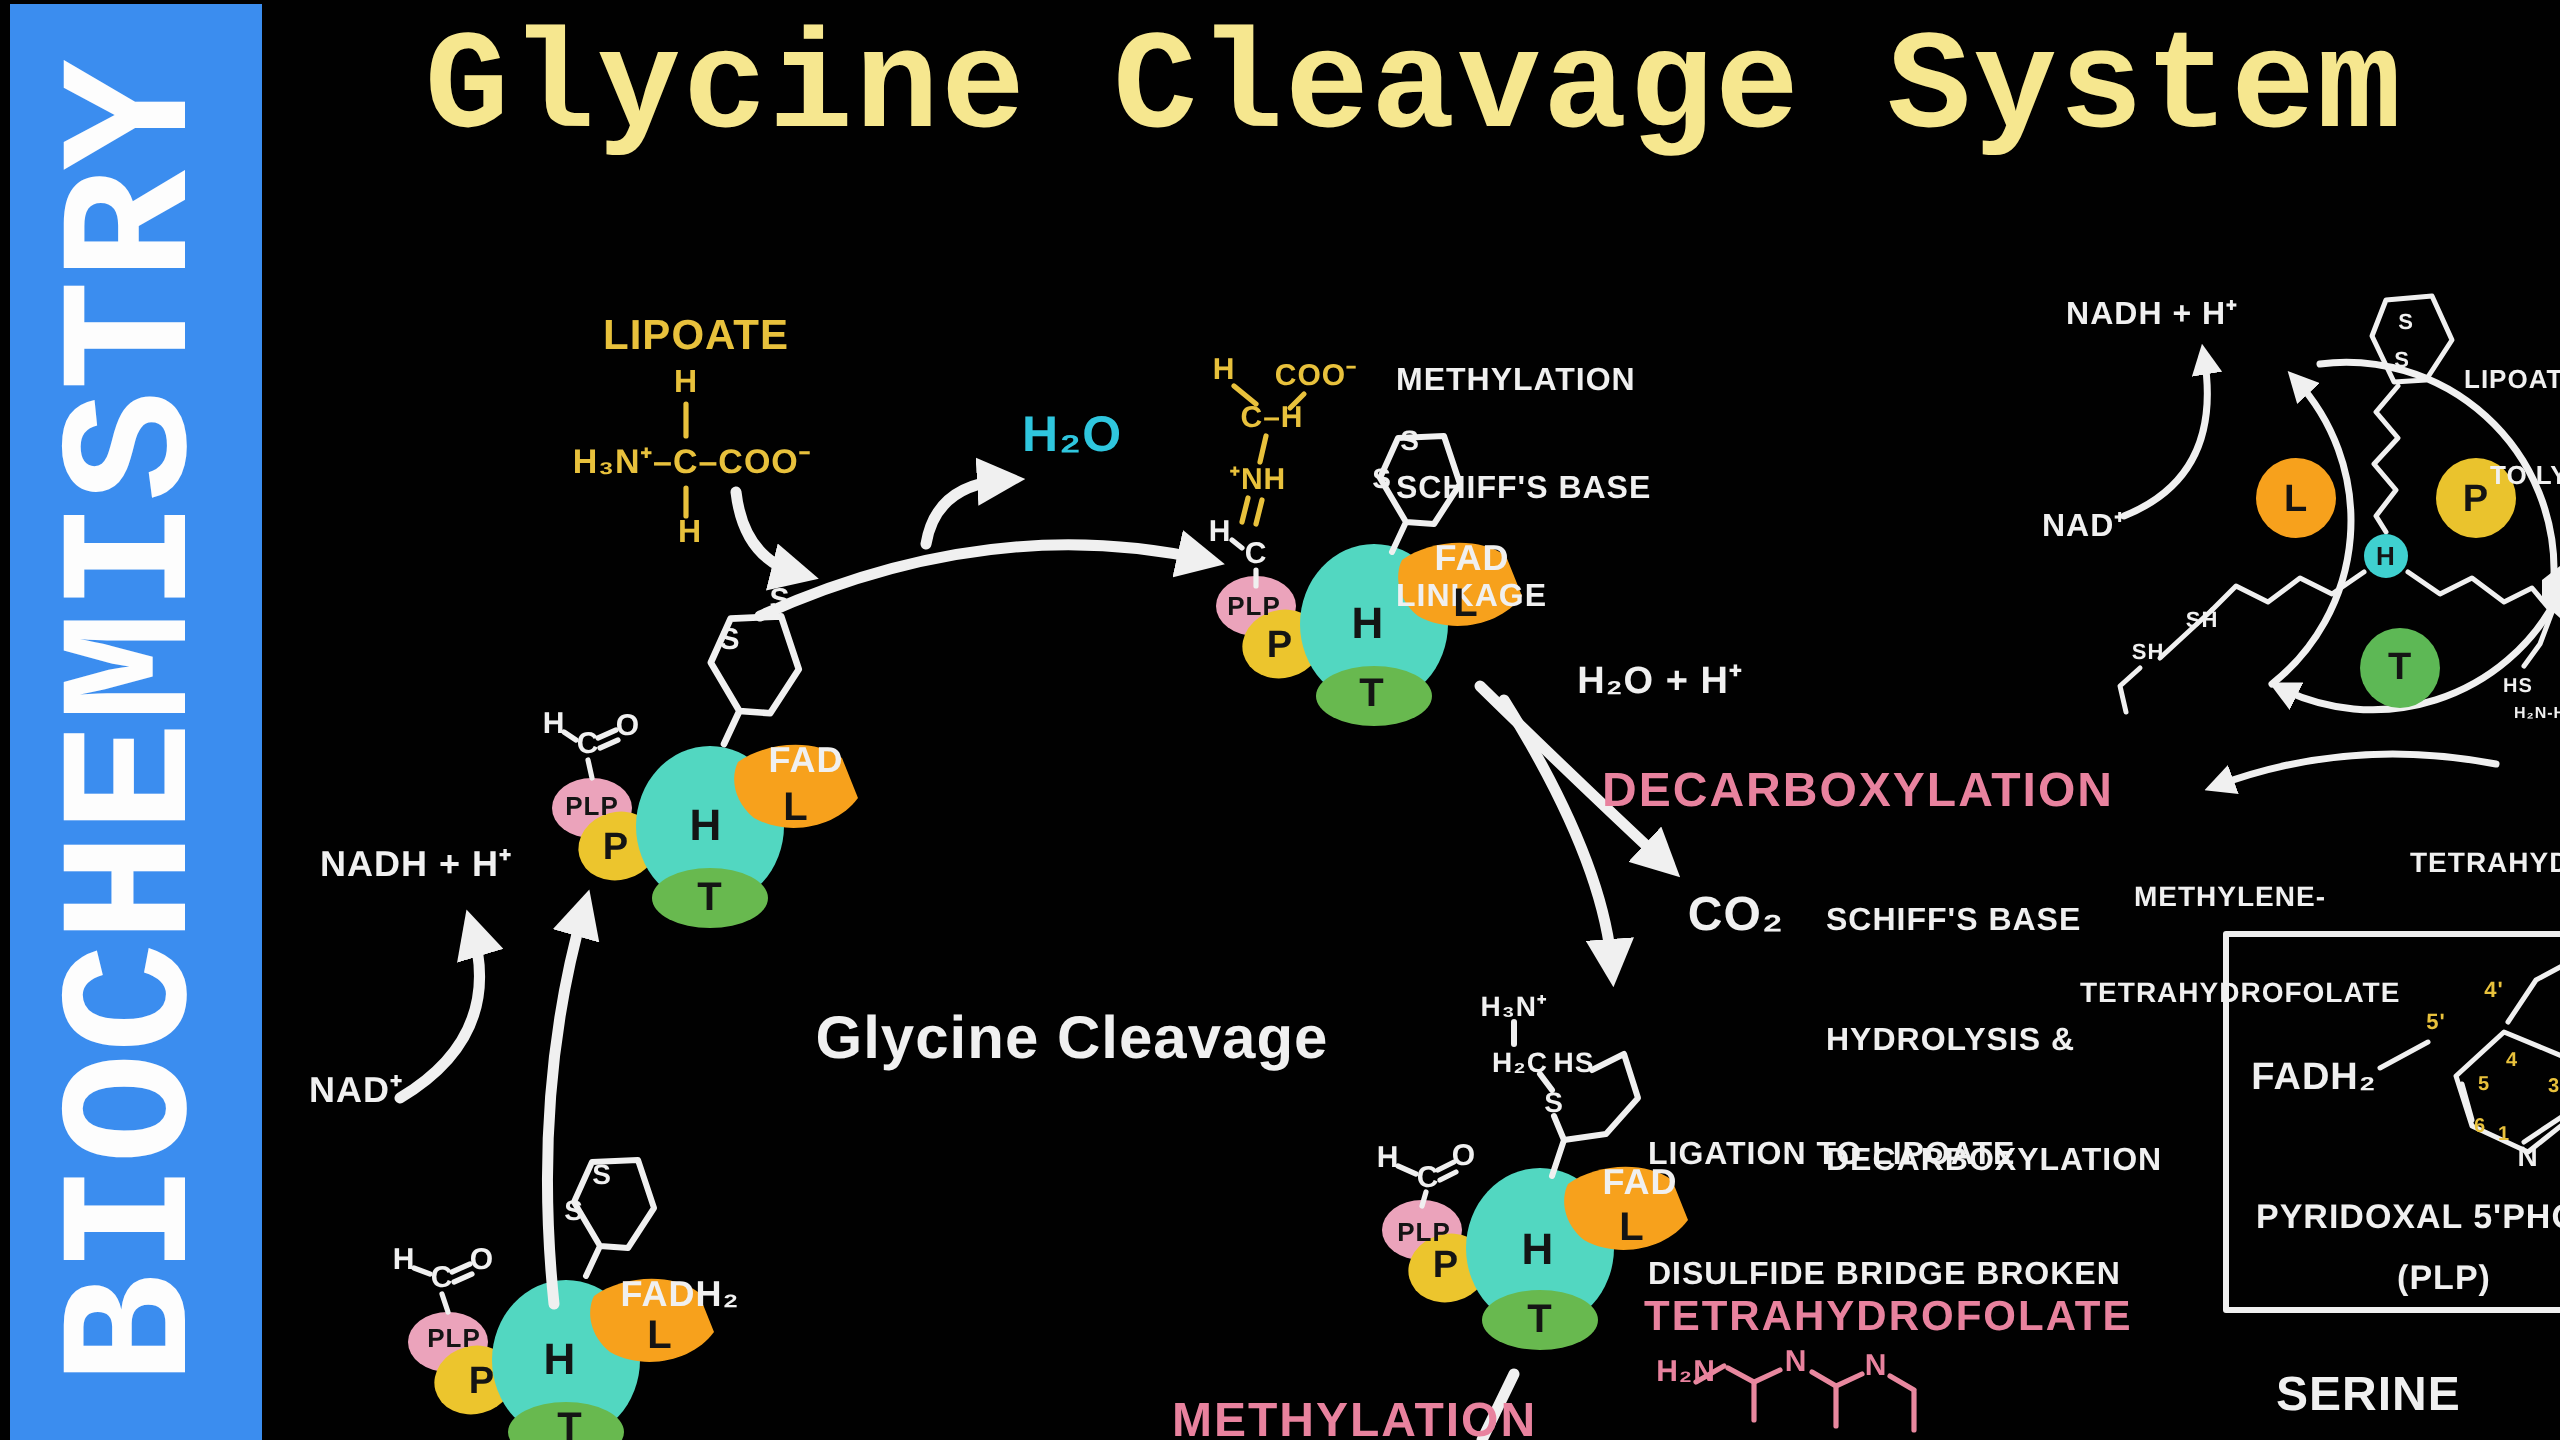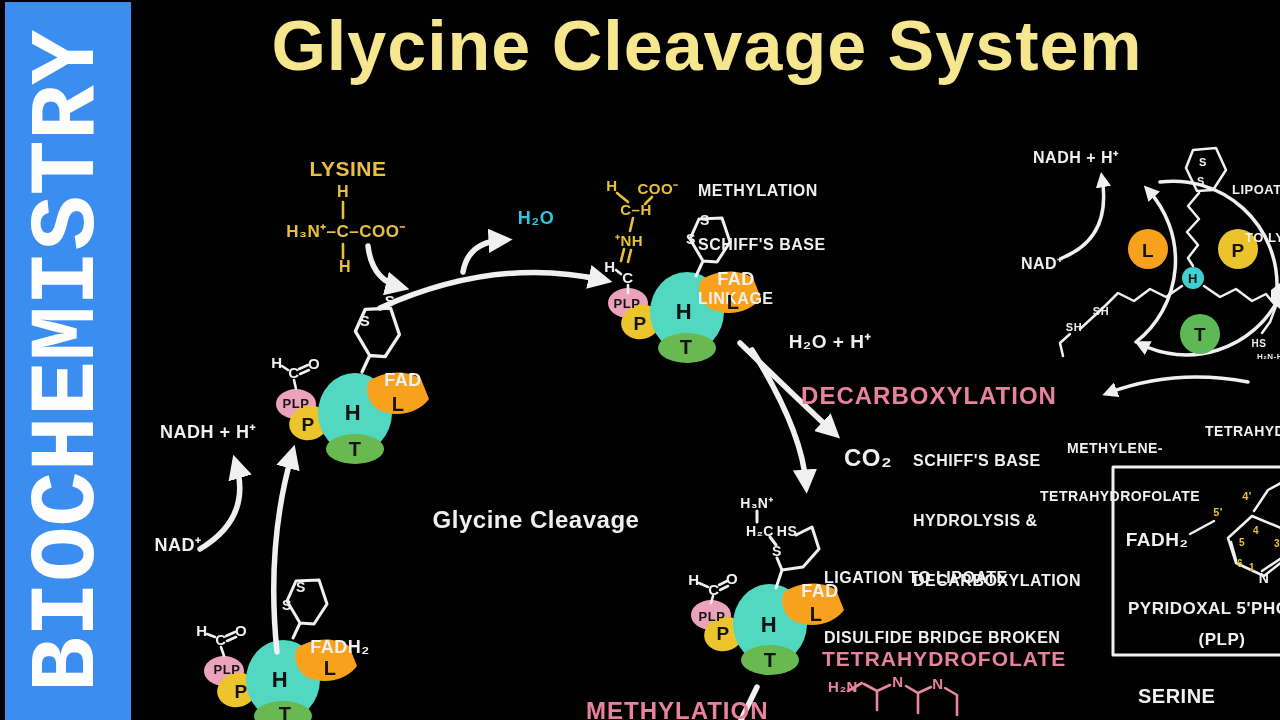--- a/index.html
+++ b/index.html
@@ -7,21 +7,21 @@
          font-family:"Liberation Sans",sans-serif;}
   svg{position:absolute;left:0;top:0;}
   .lbl{position:absolute;transform:translate(-50%,-50%);white-space:pre;font-weight:bold;
        color:#f0f0f0;letter-spacing:.5px;line-height:1;}
   .note{position:absolute;white-space:pre;font-weight:bold;color:#f0f0f0;letter-spacing:.5px;line-height:1;}
   .y{color:#e8c13c}.cy{color:#2fc6de}.pk{color:#e8829e}.blk{color:#141414}
   .sidebar{position:absolute;left:5px;top:2px;width:126px;height:718px;background:#3b8def;}
   .sidebar span{position:absolute;left:50%;top:50%;transform:translate(-50%,-50%) rotate(-90deg);
        font-family:"Liberation Mono",monospace;font-weight:bold;font-size:92px;color:#fdfdfd;white-space:nowrap;}
   .title{position:absolute;left:212px;top:6px;width:990px;text-align:center;font-weight:bold;
-       font-size:70px;color:#f6e78f;letter-spacing:1px;}
+       font-size:70px;color:#f6e78f;letter-spacing:1px;font-family:Liberation Mono, monospace;}
 </style>
 </head>
 <body>
 
 <div id="stage">
 
   <svg width="1280" height="720" viewBox="0 0 1280 720">
     <defs>
       <marker id="ah" viewBox="0 0 10 10" refX="6" refY="5" markerWidth="4.4" markerHeight="4.4" orient="auto-start-reverse">
         <path d="M0,0 L10,5 L0,10 Z" fill="#f0f0f0"></path>
@@ -146,25 +146,25 @@
       <path d="M918,694 L918,713"></path>
       <path d="M957,696 L957,715"></path>
     </g>
   </svg>
 
   <div class="sidebar">
     <span>BIOCHEMISTRY</span>
   </div>
   <div class="title">Glycine Cleavage System</div>
 
-  <span class="lbl y" style="left:348px;top:168px;font-size:21px">LYSINE</span>
+  <span class="lbl y" style="left:348px;top:168px;font-size:21px">LIPOATE</span>
   <span class="lbl y" style="left:343px;top:192px;font-size:16px">H</span>
   <span class="lbl y" style="left:346px;top:231px;font-size:17px">H₃N⁺–C–COO⁻</span>
   <span class="lbl y" style="left:345px;top:267px;font-size:16px">H</span>
-  <span class="lbl cy" style="left:536px;top:218px;font-size:18px">H₂O</span>
+  <span class="lbl cy" style="left:536px;top:218px;font-size:25px">H₂O</span>
 
   <span class="lbl y" style="left:612px;top:185px;font-size:15px">H</span>
   <span class="lbl y" style="left:658px;top:188px;font-size:15px">COO⁻</span>
   <span class="lbl y" style="left:636px;top:209px;font-size:15px">C–H</span>
   <span class="lbl y" style="left:629px;top:240px;font-size:15px">⁺NH</span>
   <span class="lbl" style="left:610px;top:266px;font-size:15px">H</span>
   <span class="lbl" style="left:628px;top:277px;font-size:15px">C</span>
   <div class="note" style="left:698px;top:146px;font-size:16px;line-height:18px">
     <div>METHYLATION</div>
     <div>SCHIFF'S BASE</div>
@@ -195,21 +195,21 @@
   <span class="lbl" style="left:365px;top:320px;font-size:15px">S</span>
   <span class="lbl" style="left:403px;top:380px;font-size:18px">FAD</span>
   <span class="lbl blk" style="left:296px;top:403px;font-size:13px">PLP</span>
   <span class="lbl blk" style="left:308px;top:424px;font-size:19px">P</span>
   <span class="lbl blk" style="left:353px;top:413px;font-size:22px">H</span>
   <span class="lbl blk" style="left:355px;top:449px;font-size:20px">T</span>
   <span class="lbl blk" style="left:398px;top:404px;font-size:20px">L</span>
   <span class="lbl" style="left:208px;top:432px;font-size:18px">NADH + H⁺</span>
   <span class="lbl" style="left:178px;top:545px;font-size:18px">NAD⁺</span>
 
-  <span class="lbl" style="left:536px;top:520px;font-size:24px">Glycine Cleavage</span>
+  <span class="lbl" style="left:536px;top:520px;font-size:30px">Glycine Cleavage</span>
 
   <span class="lbl" style="left:202px;top:630px;font-size:15px">H</span>
   <span class="lbl" style="left:221px;top:639px;font-size:15px">C</span>
   <span class="lbl" style="left:241px;top:630px;font-size:15px">O</span>
   <span class="lbl" style="left:301px;top:587px;font-size:14px">S</span>
   <span class="lbl" style="left:287px;top:605px;font-size:14px">S</span>
   <span class="lbl" style="left:340px;top:647px;font-size:18px">FADH₂</span>
   <span class="lbl blk" style="left:227px;top:669px;font-size:13px">PLP</span>
   <span class="lbl blk" style="left:241px;top:691px;font-size:19px">P</span>
   <span class="lbl blk" style="left:280px;top:680px;font-size:22px">H</span>
@@ -270,15 +270,15 @@
   <span class="lbl y" style="left:1218px;top:512px;font-size:11px">5'</span>
   <span class="lbl y" style="left:1247px;top:496px;font-size:11px">4'</span>
   <span class="lbl y" style="left:1256px;top:531px;font-size:10px">4</span>
   <span class="lbl y" style="left:1242px;top:543px;font-size:10px">5</span>
   <span class="lbl y" style="left:1277px;top:544px;font-size:10px">3</span>
   <span class="lbl y" style="left:1240px;top:564px;font-size:10px">6</span>
   <span class="lbl y" style="left:1252px;top:568px;font-size:10px">1</span>
   <span class="lbl" style="left:1264px;top:578px;font-size:14px">N</span>
   <span class="note" style="left:1128px;top:600px;font-size:17px">PYRIDOXAL 5'PHOSPHATE</span>
   <span class="lbl" style="left:1222px;top:639px;font-size:17px">(PLP)</span>
-  <span class="note" style="left:1138px;top:686px;font-size:20px">SERINE</span>
+  <span class="note" style="left:1138px;top:686px;font-size:24px">SERINE</span>
 
 </div>
 
 </body></html>

